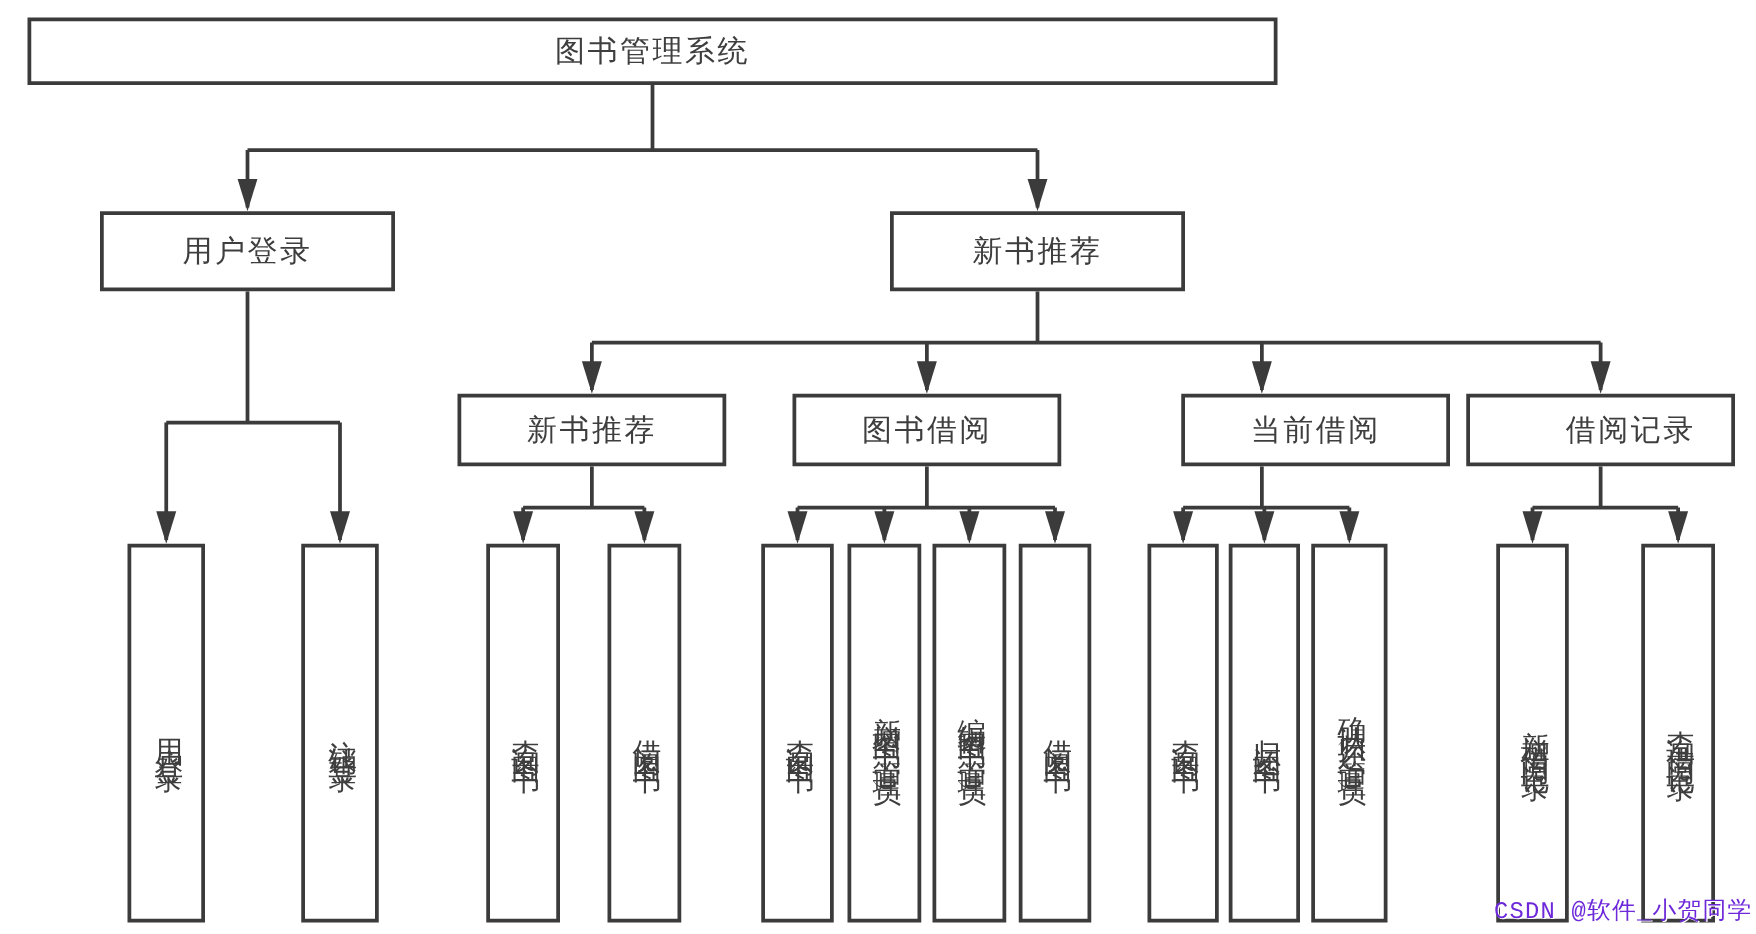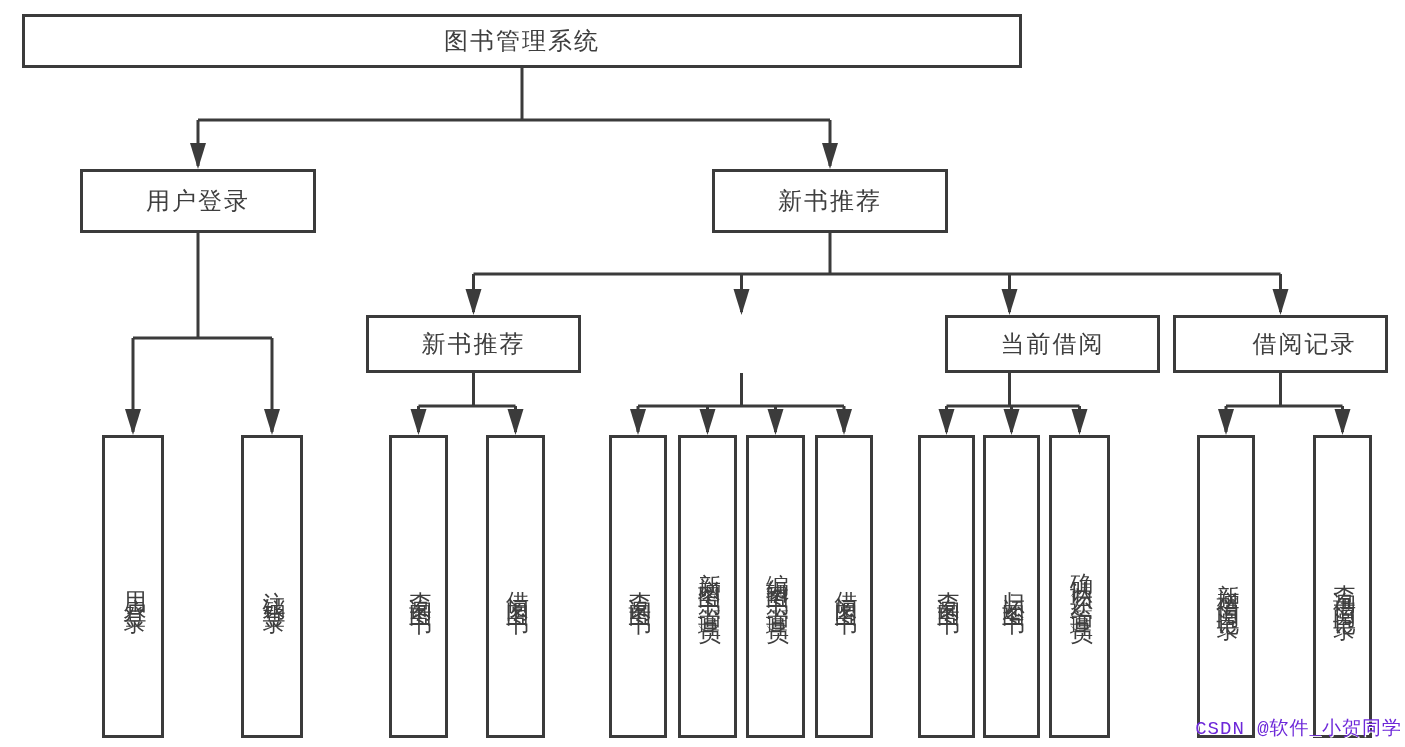--- a/index.html
+++ b/index.html
@@ -135,20 +135,21 @@
       <path d="M1342.5 406 V432" marker-end="url(#arrow)"></path>
     </g>
   </svg>
 
   <div class="node h-node root-node">图书管理系统</div>
 
   <div class="node h-node" style="left:80px; top:169px; width:236px; height:64px;">用户登录</div>
   <div class="node h-node" style="left:712px; top:169px; width:236px; height:64px;">新书推荐</div>
 
   <div class="node h-node" style="left:366px; top:315px; width:215px; height:58px;">新书推荐</div>
+  <div class="node h-node" style="left:634px; top:315px; width:215px; height:58px;">图书借阅</div>
   <div class="node h-node" style="left:902px; top:315px; width:215px; height:58px;margin-left:43px;">当前借阅</div>
   <div class="node h-node" style="left:1173px; top:315px; width:215px; height:58px;padding-left:48px;">借阅记录</div>
 
   <div class="node leaf" style="left:102px; width:62px;">
     <span class="v-text">用户登录</span>
   </div>
   <div class="node leaf" style="left:241px; width:62px;">
     <span class="v-text">注销登录</span>
   </div>
 

